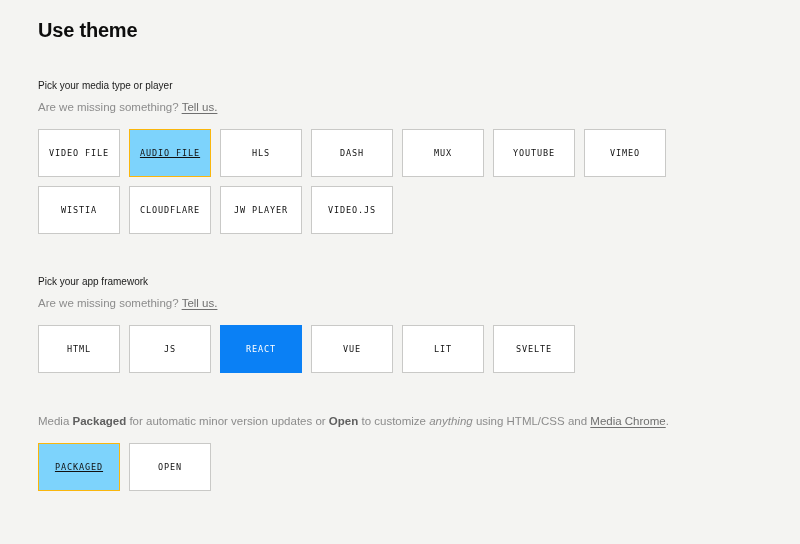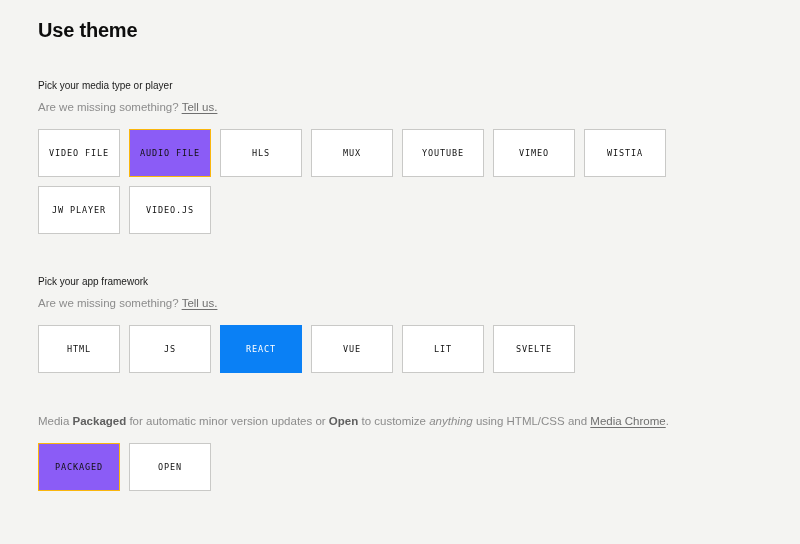--- a/index.html
+++ b/index.html
@@ -75,22 +75,23 @@
     justify-content: center;
     font-family: "DejaVu Sans Mono", monospace;
     font-size: 8.5px;
     letter-spacing: 0.9px;
     color: #111111;
     cursor: pointer;
     user-select: none;
   }
 
   .chip.sel-amber {
-    background: #8b5cf6;
+    background: #7dd3fc;
     border-color: #fab60c;
+    text-decoration: underline;
   }
 
   .chip.sel-blue {
     background: #0a80f5;
     border-color: #0a80f5;
     color: #ffffff;
     text-align: right;
   }
 
   #section-media { margin-top: 32px; }
@@ -116,24 +117,26 @@
   <div class="section" id="section-media">
     <div class="section-head">Pick your media type or player</div>
     <div class="section-sub">
       <span>Are we missing something?</span>
       <a class="link-underline" href="#">Tell us.</a>
     </div>
     <div class="chip-row" id="media-chips">
         <div class="chip">VIDEO FILE</div>
         <div class="chip sel-amber">AUDIO FILE</div>
         <div class="chip">HLS</div>
+        <div class="chip">DASH</div>
         <div class="chip">MUX</div>
         <div class="chip">YOUTUBE</div>
         <div class="chip">VIMEO</div>
         <div class="chip">WISTIA</div>
+        <div class="chip">CLOUDFLARE</div>
         <div class="chip">JW PLAYER</div>
         <div class="chip">VIDEO.JS</div>
       </div>
   </div>
 
   <div class="section" id="section-framework">
     <div class="section-head">Pick your app framework</div>
     <div class="section-sub">
       <span>Are we missing something?</span>
       <a class="link-underline" href="#">Tell us.</a>

